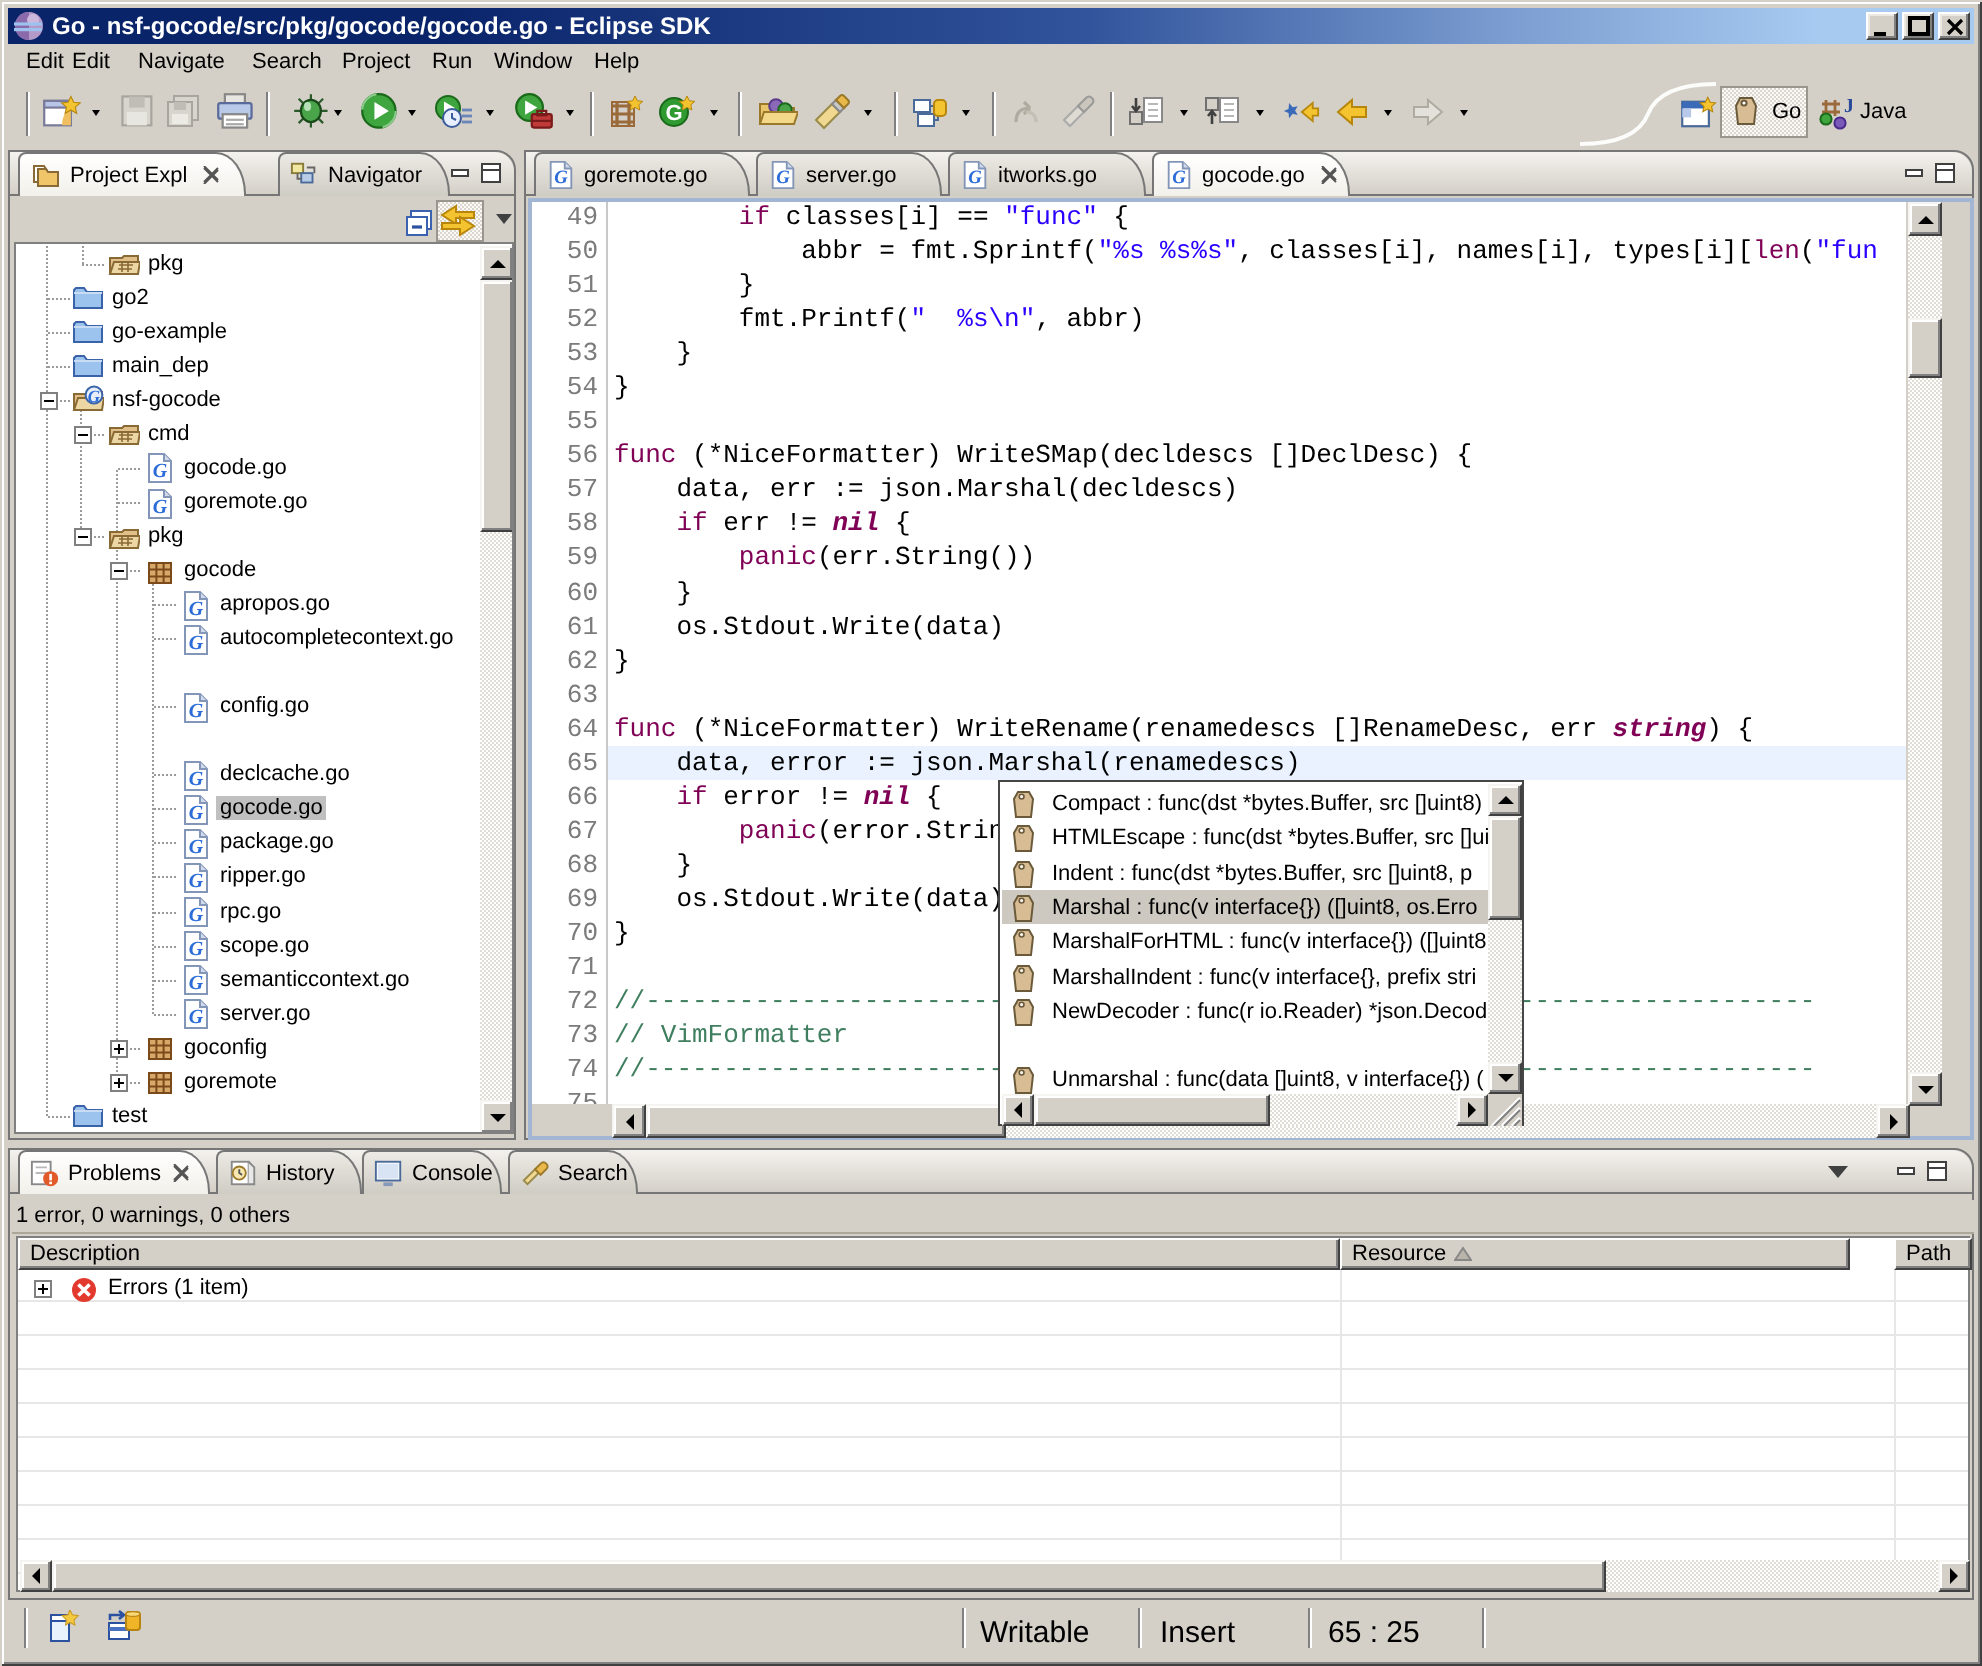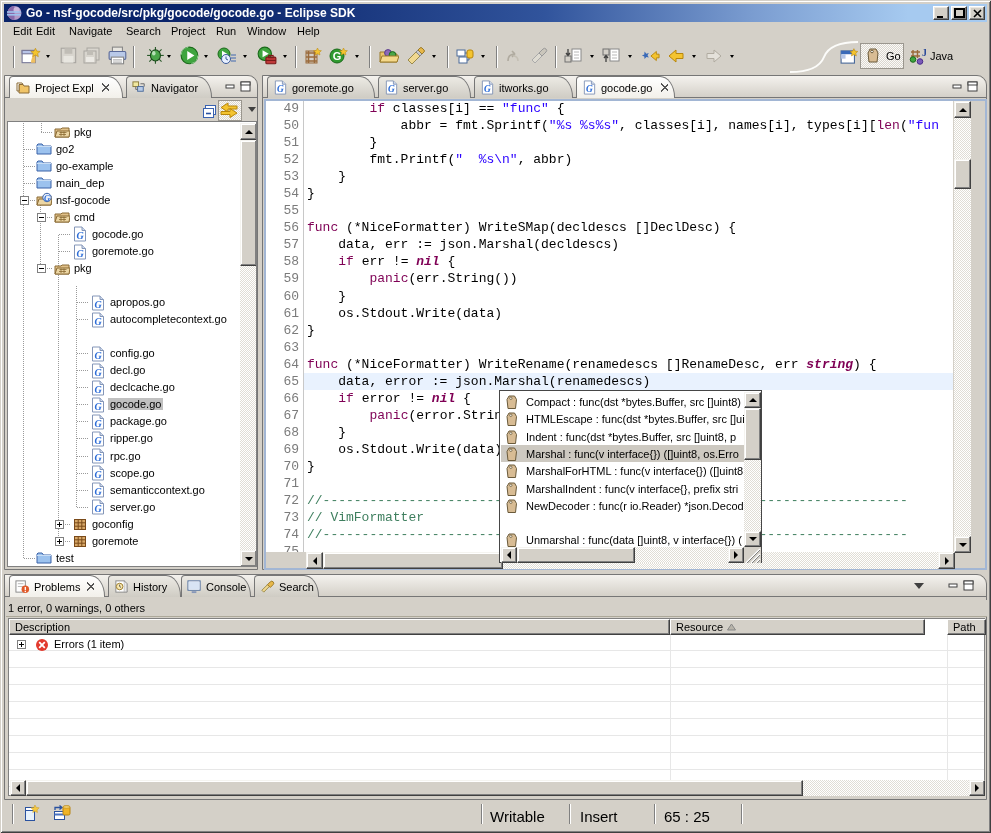--- a/index.html
+++ b/index.html
@@ -314,21 +314,21 @@
  <div class="tab act" style="left:4px;width:114px">
   <svg width="16" height="16" viewBox="0 0 16 16">
           <path d="M4 5 L4 13 L14 13 L14 6 L9 6 L8 4.5 L4 4.5 Z" fill="#f0c468" stroke="#8a6a34"></path>
           <path d="M2 3 L7 3 L8 4.5 L4 4.5 L4 11 L2 11 Z" fill="#fff" stroke="#8a6a34"></path>
         </svg>
   <span>Project Expl</span>
   <svg width="9" height="9" viewBox="0 0 9 9" style="margin-left:3px">
           <path d="M1 1 L8 8 M8 1 L1 8 M1 0 L8 7 M8 2 L1 9" stroke="#555" stroke-width="1"></path>
         </svg>
  </div>
- <div class="tab" style="left:121px;width:86px">
+ <div class="tab" style="left:134px;width:86px">
   <svg width="15" height="15" viewBox="0 0 16 16">
           <rect x="1" y="2" width="6" height="5" fill="#f0e8a0" stroke="#8a7a3a"></rect>
           <rect x="6" y="7" width="6" height="5" fill="#b8cce8" stroke="#4a6a9a"></rect>
           <path d="M4 7 v3 h2 M9 4 h4 v3" fill="none" stroke="#666"></path>
         </svg>
   <span>Navigator</span>
  </div>
  <div class="minmax" style="right:6px;top:5px">
   <svg width="11" height="11" viewBox="0 0 11 11">
           <rect x="1" y="4" width="8" height="3" fill="#fff" stroke="#404040"></rect>
@@ -417,47 +417,48 @@
           <span style="position:absolute;left:82px;top:2px;padding:0 2px">goremote.go</span>
         </div>
 <div class="trow" style="top:138px;left:0;width:100%">
           <div class="hdot" style="left:33px;top:8px;width:12px"></div>
           <div class="exp" style="position:absolute;left:29px;top:4px"></div>
           <svg style="position:absolute;left:46px;top:0.5px" width="16" height="16" viewBox="0 0 16 16">
             <use href="#pkgf"></use>
           </svg>
           <span style="position:absolute;left:64px;top:2px;padding:0 2px">pkg</span>
         </div>
+<div class="trow" style="top:155.1px;left:0;width:100%">
+          <div class="hdot" style="left:51px;top:8px;width:12px"></div>
+          <div class="exp" style="position:absolute;left:47px;top:4px"></div>
+          <svg style="position:absolute;left:64px;top:0.5px" width="16" height="16" viewBox="0 0 16 16">
+            <use href="#pkg"></use>
+          </svg>
+          <span style="position:absolute;left:82px;top:2px;padding:0 2px">gocode</span>
+        </div>
 <div class="trow" style="top:172.1px;left:0;width:100%">
           <div class="hdot" style="left:69px;top:8px;width:12px"></div>
           <svg style="position:absolute;left:82px;top:0.5px" width="16" height="16" viewBox="0 0 16 16">
             <use href="#gof"></use>
           </svg>
           <span style="position:absolute;left:100px;top:2px;padding:0 2px">apropos.go</span>
         </div>
 <div class="trow" style="top:189.1px;left:0;width:100%">
           <div class="hdot" style="left:69px;top:8px;width:12px"></div>
           <svg style="position:absolute;left:82px;top:0.5px" width="16" height="16" viewBox="0 0 16 16">
             <use href="#gof"></use>
           </svg>
           <span style="position:absolute;left:100px;top:2px;padding:0 2px">autocompletecontext.go</span>
         </div>
 <div class="trow" style="top:223.2px;left:0;width:100%">
           <div class="hdot" style="left:69px;top:8px;width:12px"></div>
           <svg style="position:absolute;left:82px;top:0.5px" width="16" height="16" viewBox="0 0 16 16">
             <use href="#gof"></use>
           </svg>
           <span style="position:absolute;left:100px;top:2px;padding:0 2px">config.go</span>
-        </div>
-<div class="trow" style="top:240.3px;left:0;width:100%">
-          <div class="hdot" style="left:69px;top:8px;width:12px"></div>
-          <svg style="position:absolute;left:82px;top:0.5px" width="16" height="16" viewBox="0 0 16 16">
-            <use href="#gof"></use>
-          </svg>
-          <span style="position:absolute;left:100px;top:2px;padding:0 2px">decl.go</span>
         </div>
 <div class="trow" style="top:257.3px;left:0;width:100%">
           <div class="hdot" style="left:69px;top:8px;width:12px"></div>
           <svg style="position:absolute;left:82px;top:0.5px" width="16" height="16" viewBox="0 0 16 16">
             <use href="#gof"></use>
           </svg>
           <span style="position:absolute;left:100px;top:2px;padding:0 2px">declcache.go</span>
         </div>
 <div class="trow" style="top:274.3px;left:0;width:100%">
           <div class="hdot" style="left:69px;top:8px;width:12px"></div>

